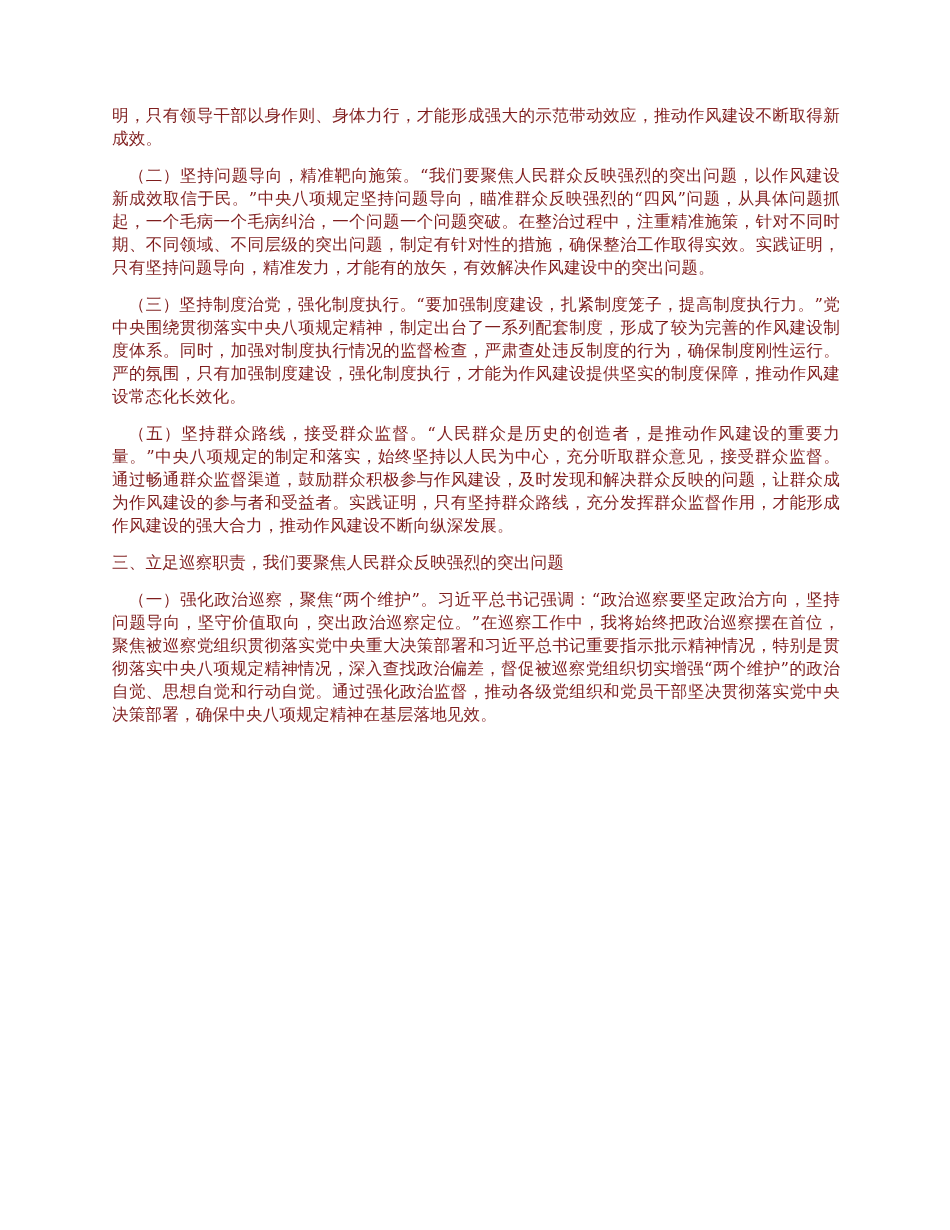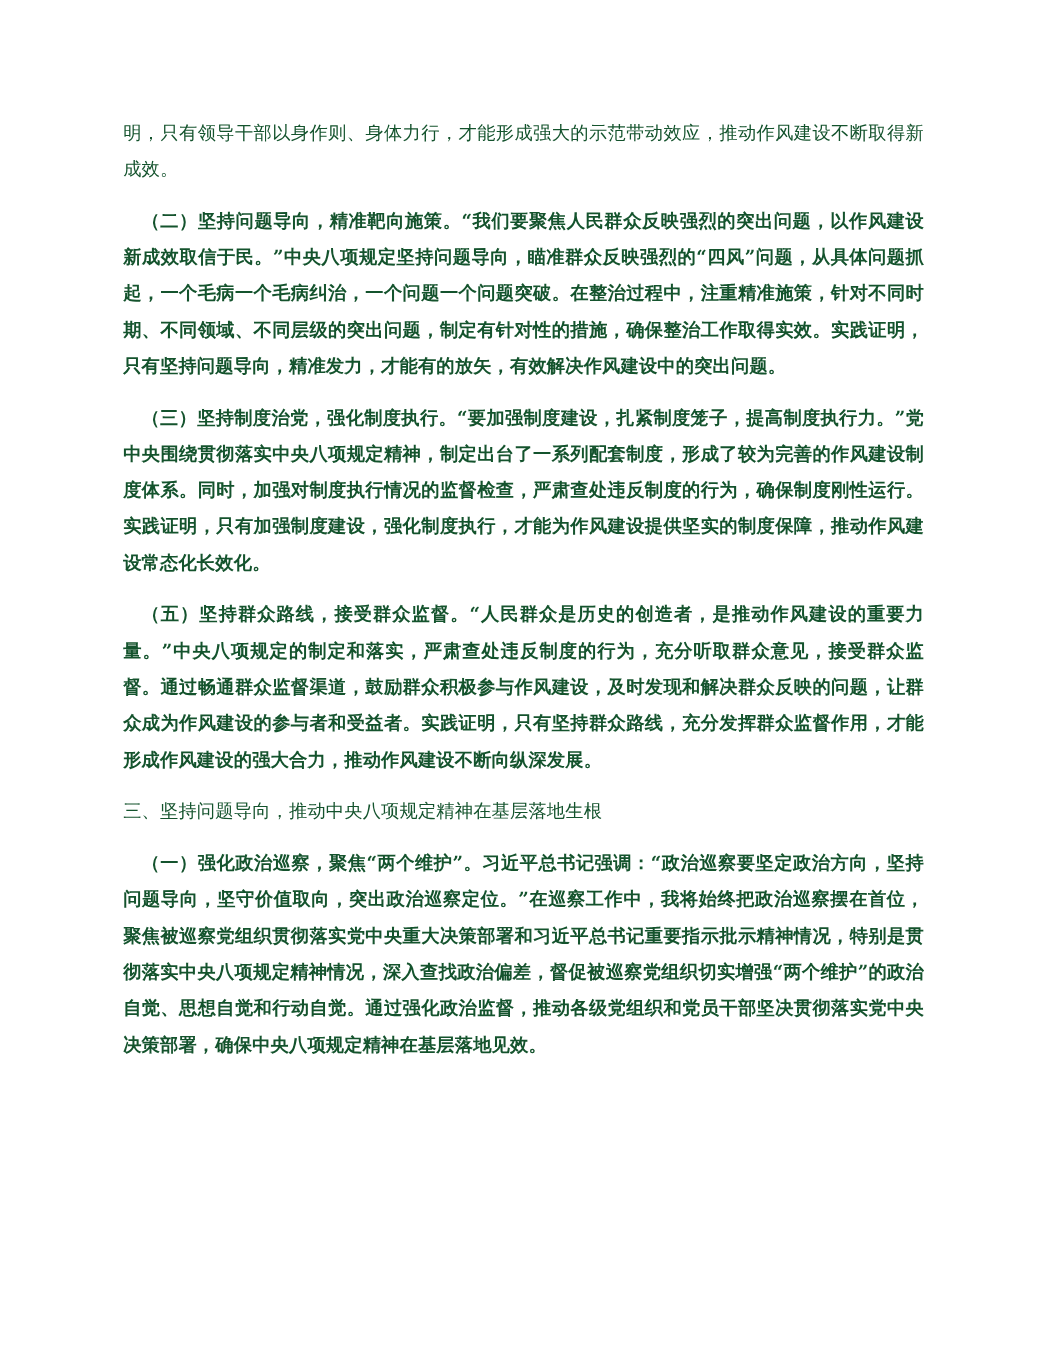--- a/index.html
+++ b/index.html
@@ -22,62 +22,61 @@
     left: 112px;
     top: 104px;
     width: 728px;
   }
 
   .doc-para {
     margin: 0 0 0 0;
     padding: 0;
     font-family: "DejaVu Serif", "Liberation Serif", serif;
     font-size: 16.6px;
-    line-height: 33px;
-    color: #14532d;
+    line-height: 23px;
+    color: #7f1d1d;
     text-align: justify;
     text-justify: inter-character;
     word-break: break-all;
     letter-spacing: 0.15px;
   }
 
   
   .doc-para + .doc-para {
     margin-top: 14px;
   }
 
   
   .doc-para.indent {
     text-indent: 1em;
-    font-weight: bold;
   }
 
   .doc-para.heading {
     text-indent: 0;
   }
 
   .doc-para.flush {
     text-indent: 0;
   }
 </style>
 </head>
 <body>
 
 <div class="page">
   <div class="text-column">
 
     <p class="doc-para flush">明，只有领导干部以身作则、身体力行，才能形成强大的示范带动效应，推动作风建设不断取得新成效。</p>
 
     <p class="doc-para indent">（二）坚持问题导向，精准靶向施策。“我们要聚焦人民群众反映强烈的突出问题，以作风建设新成效取信于民。”中央八项规定坚持问题导向，瞄准群众反映强烈的“四风”问题，从具体问题抓起，一个毛病一个毛病纠治，一个问题一个问题突破。在整治过程中，注重精准施策，针对不同时期、不同领域、不同层级的突出问题，制定有针对性的措施，确保整治工作取得实效。实践证明，只有坚持问题导向，精准发力，才能有的放矢，有效解决作风建设中的突出问题。</p>
 
-    <p class="doc-para indent">（三）坚持制度治党，强化制度执行。“要加强制度建设，扎紧制度笼子，提高制度执行力。”党中央围绕贯彻落实中央八项规定精神，制定出台了一系列配套制度，形成了较为完善的作风建设制度体系。同时，加强对制度执行情况的监督检查，严肃查处违反制度的行为，确保制度刚性运行。实践证明，只有加强制度建设，强化制度执行，才能为作风建设提供坚实的制度保障，推动作风建设常态化长效化。</p>
+    <p class="doc-para indent">（三）坚持制度治党，强化制度执行。“要加强制度建设，扎紧制度笼子，提高制度执行力。”党中央围绕贯彻落实中央八项规定精神，制定出台了一系列配套制度，形成了较为完善的作风建设制度体系。同时，加强对制度执行情况的监督检查，严肃查处违反制度的行为，确保制度刚性运行。严的氛围，只有加强制度建设，强化制度执行，才能为作风建设提供坚实的制度保障，推动作风建设常态化长效化。</p>
 
 
-    <p class="doc-para indent">（五）坚持群众路线，接受群众监督。“人民群众是历史的创造者，是推动作风建设的重要力量。”中央八项规定的制定和落实，严肃查处违反制度的行为，充分听取群众意见，接受群众监督。通过畅通群众监督渠道，鼓励群众积极参与作风建设，及时发现和解决群众反映的问题，让群众成为作风建设的参与者和受益者。实践证明，只有坚持群众路线，充分发挥群众监督作用，才能形成作风建设的强大合力，推动作风建设不断向纵深发展。</p>
+    <p class="doc-para indent">（五）坚持群众路线，接受群众监督。“人民群众是历史的创造者，是推动作风建设的重要力量。”中央八项规定的制定和落实，始终坚持以人民为中心，充分听取群众意见，接受群众监督。通过畅通群众监督渠道，鼓励群众积极参与作风建设，及时发现和解决群众反映的问题，让群众成为作风建设的参与者和受益者。实践证明，只有坚持群众路线，充分发挥群众监督作用，才能形成作风建设的强大合力，推动作风建设不断向纵深发展。</p>
 
-    <p class="doc-para heading">三、坚持问题导向，推动中央八项规定精神在基层落地生根</p>
+    <p class="doc-para heading">三、立足巡察职责，我们要聚焦人民群众反映强烈的突出问题</p>
 
 
     <p class="doc-para indent">（一）强化政治巡察，聚焦“两个维护”。习近平总书记强调：“政治巡察要坚定政治方向，坚持问题导向，坚守价值取向，突出政治巡察定位。”在巡察工作中，我将始终把政治巡察摆在首位，聚焦被巡察党组织贯彻落实党中央重大决策部署和习近平总书记重要指示批示精神情况，特别是贯彻落实中央八项规定精神情况，深入查找政治偏差，督促被巡察党组织切实增强“两个维护”的政治自觉、思想自觉和行动自觉。通过强化政治监督，推动各级党组织和党员干部坚决贯彻落实党中央决策部署，确保中央八项规定精神在基层落地见效。</p>
 
 
   </div>
 </div>
 
 </body></html>

